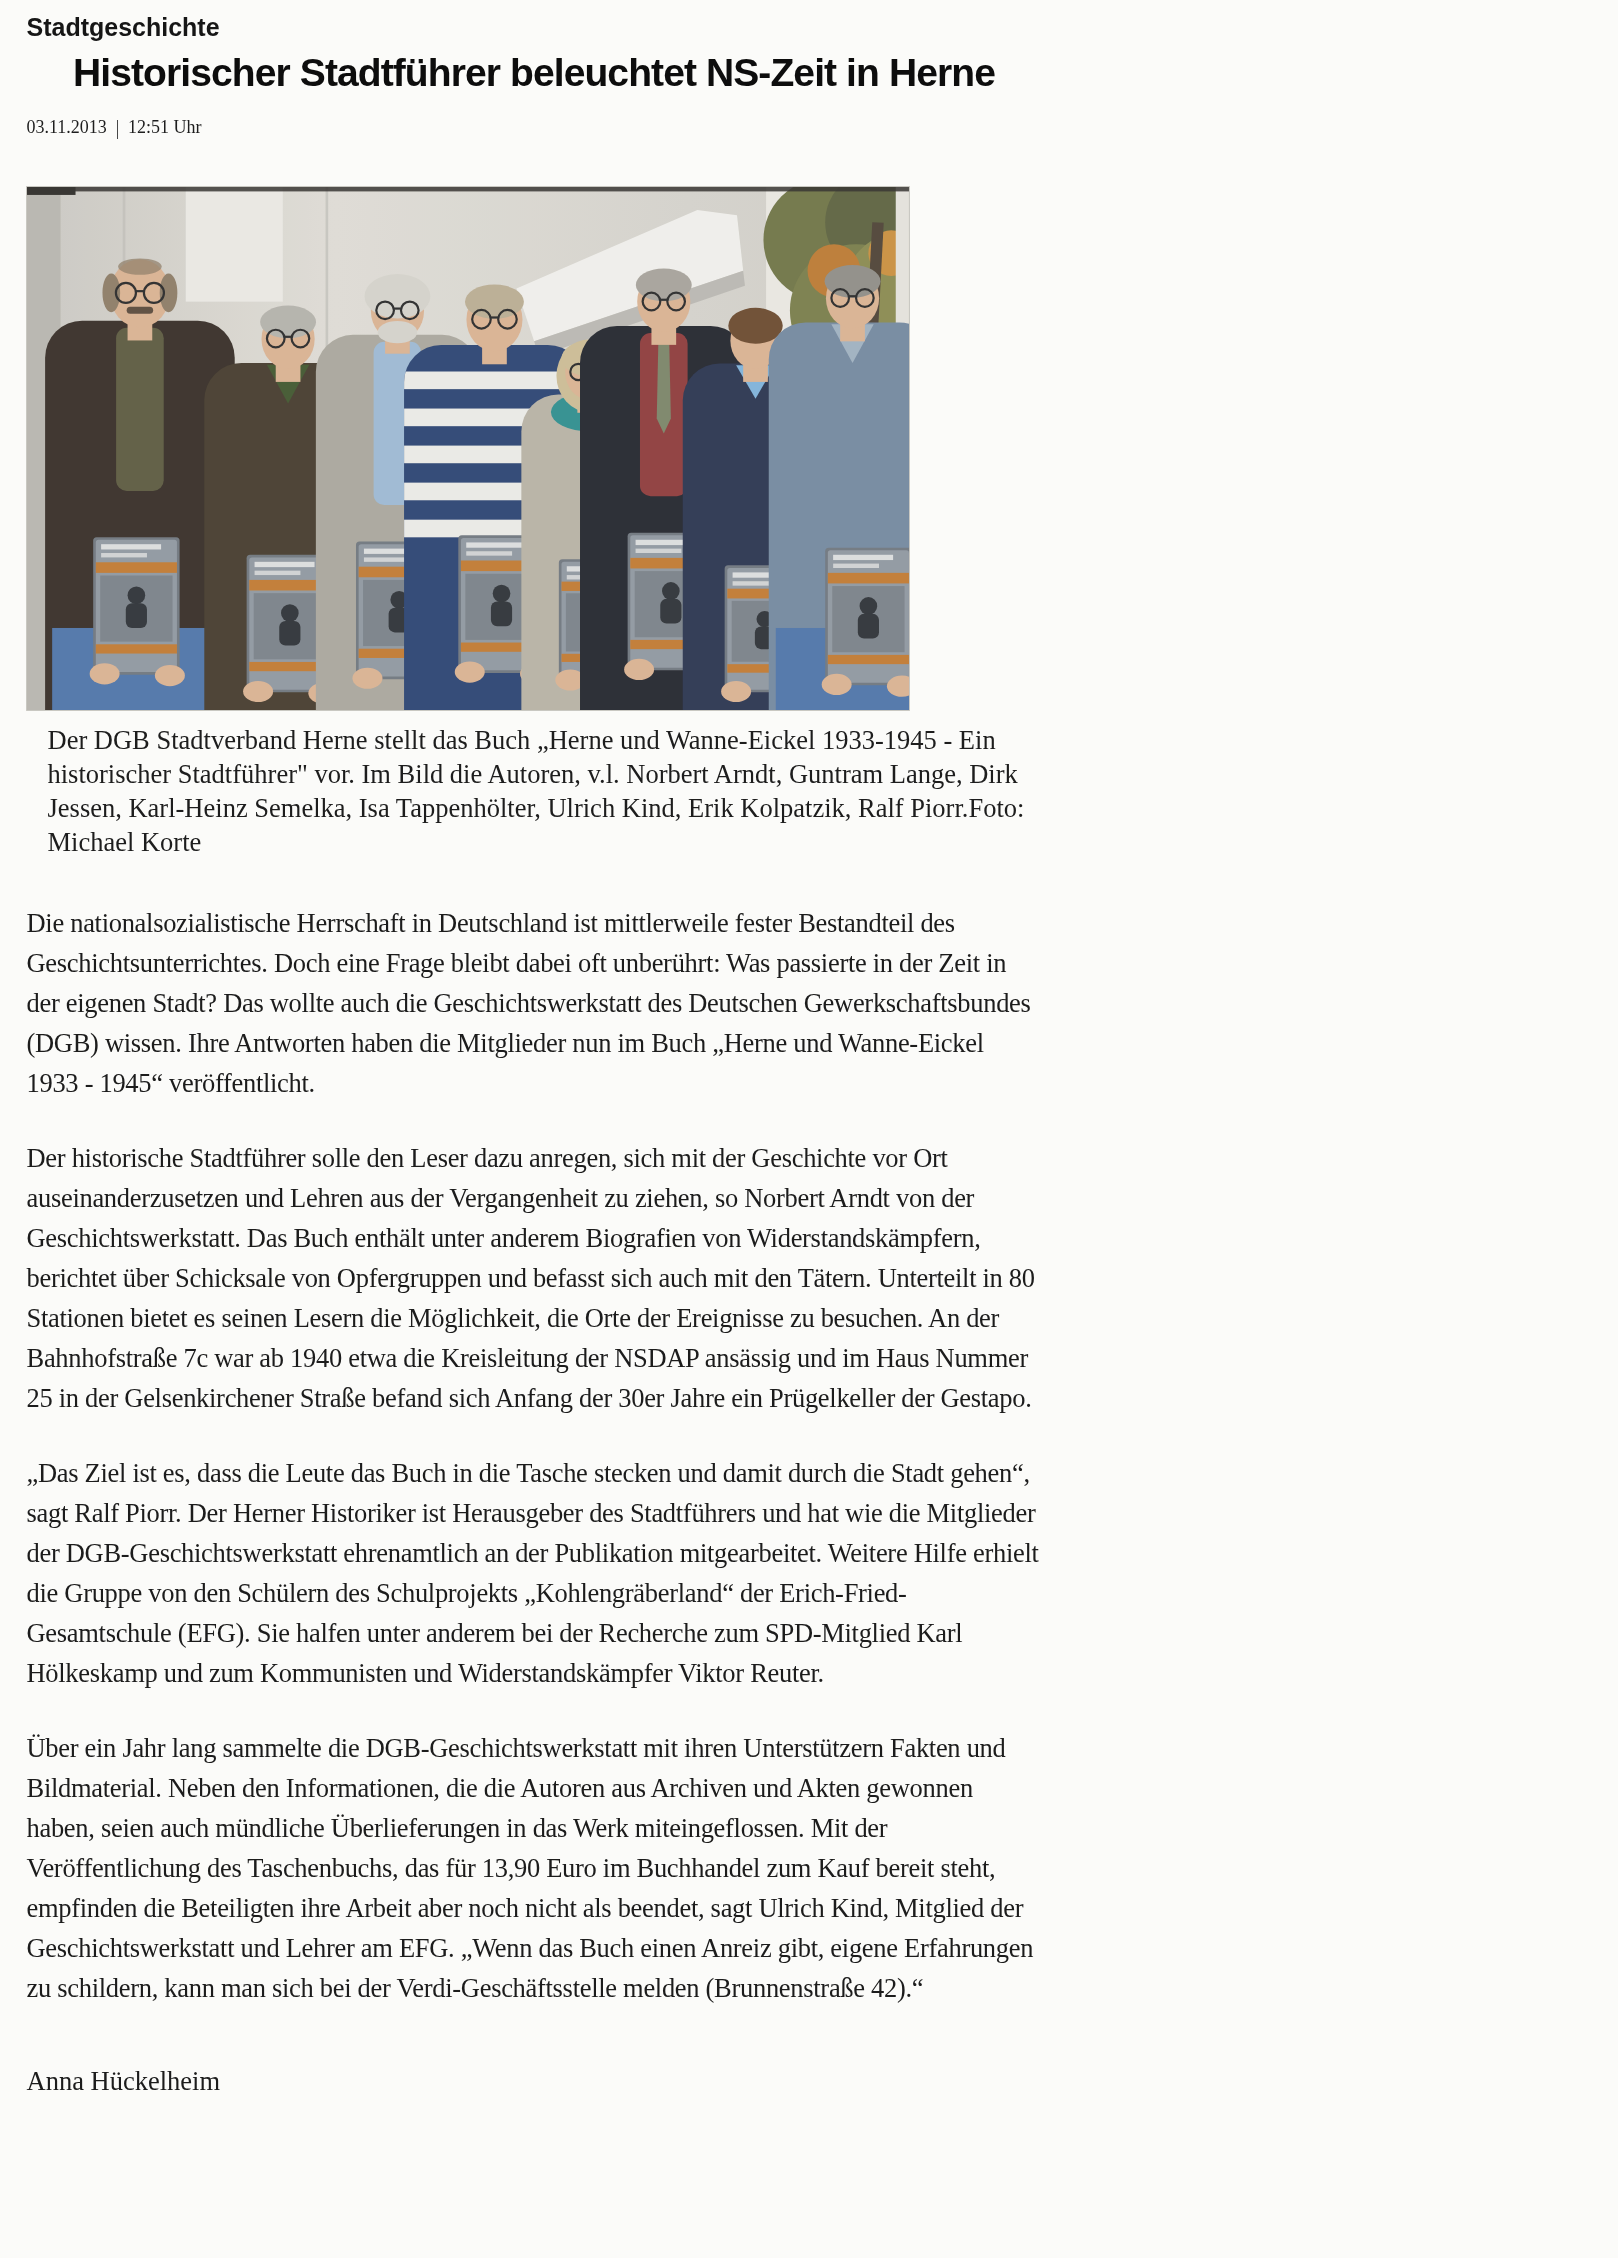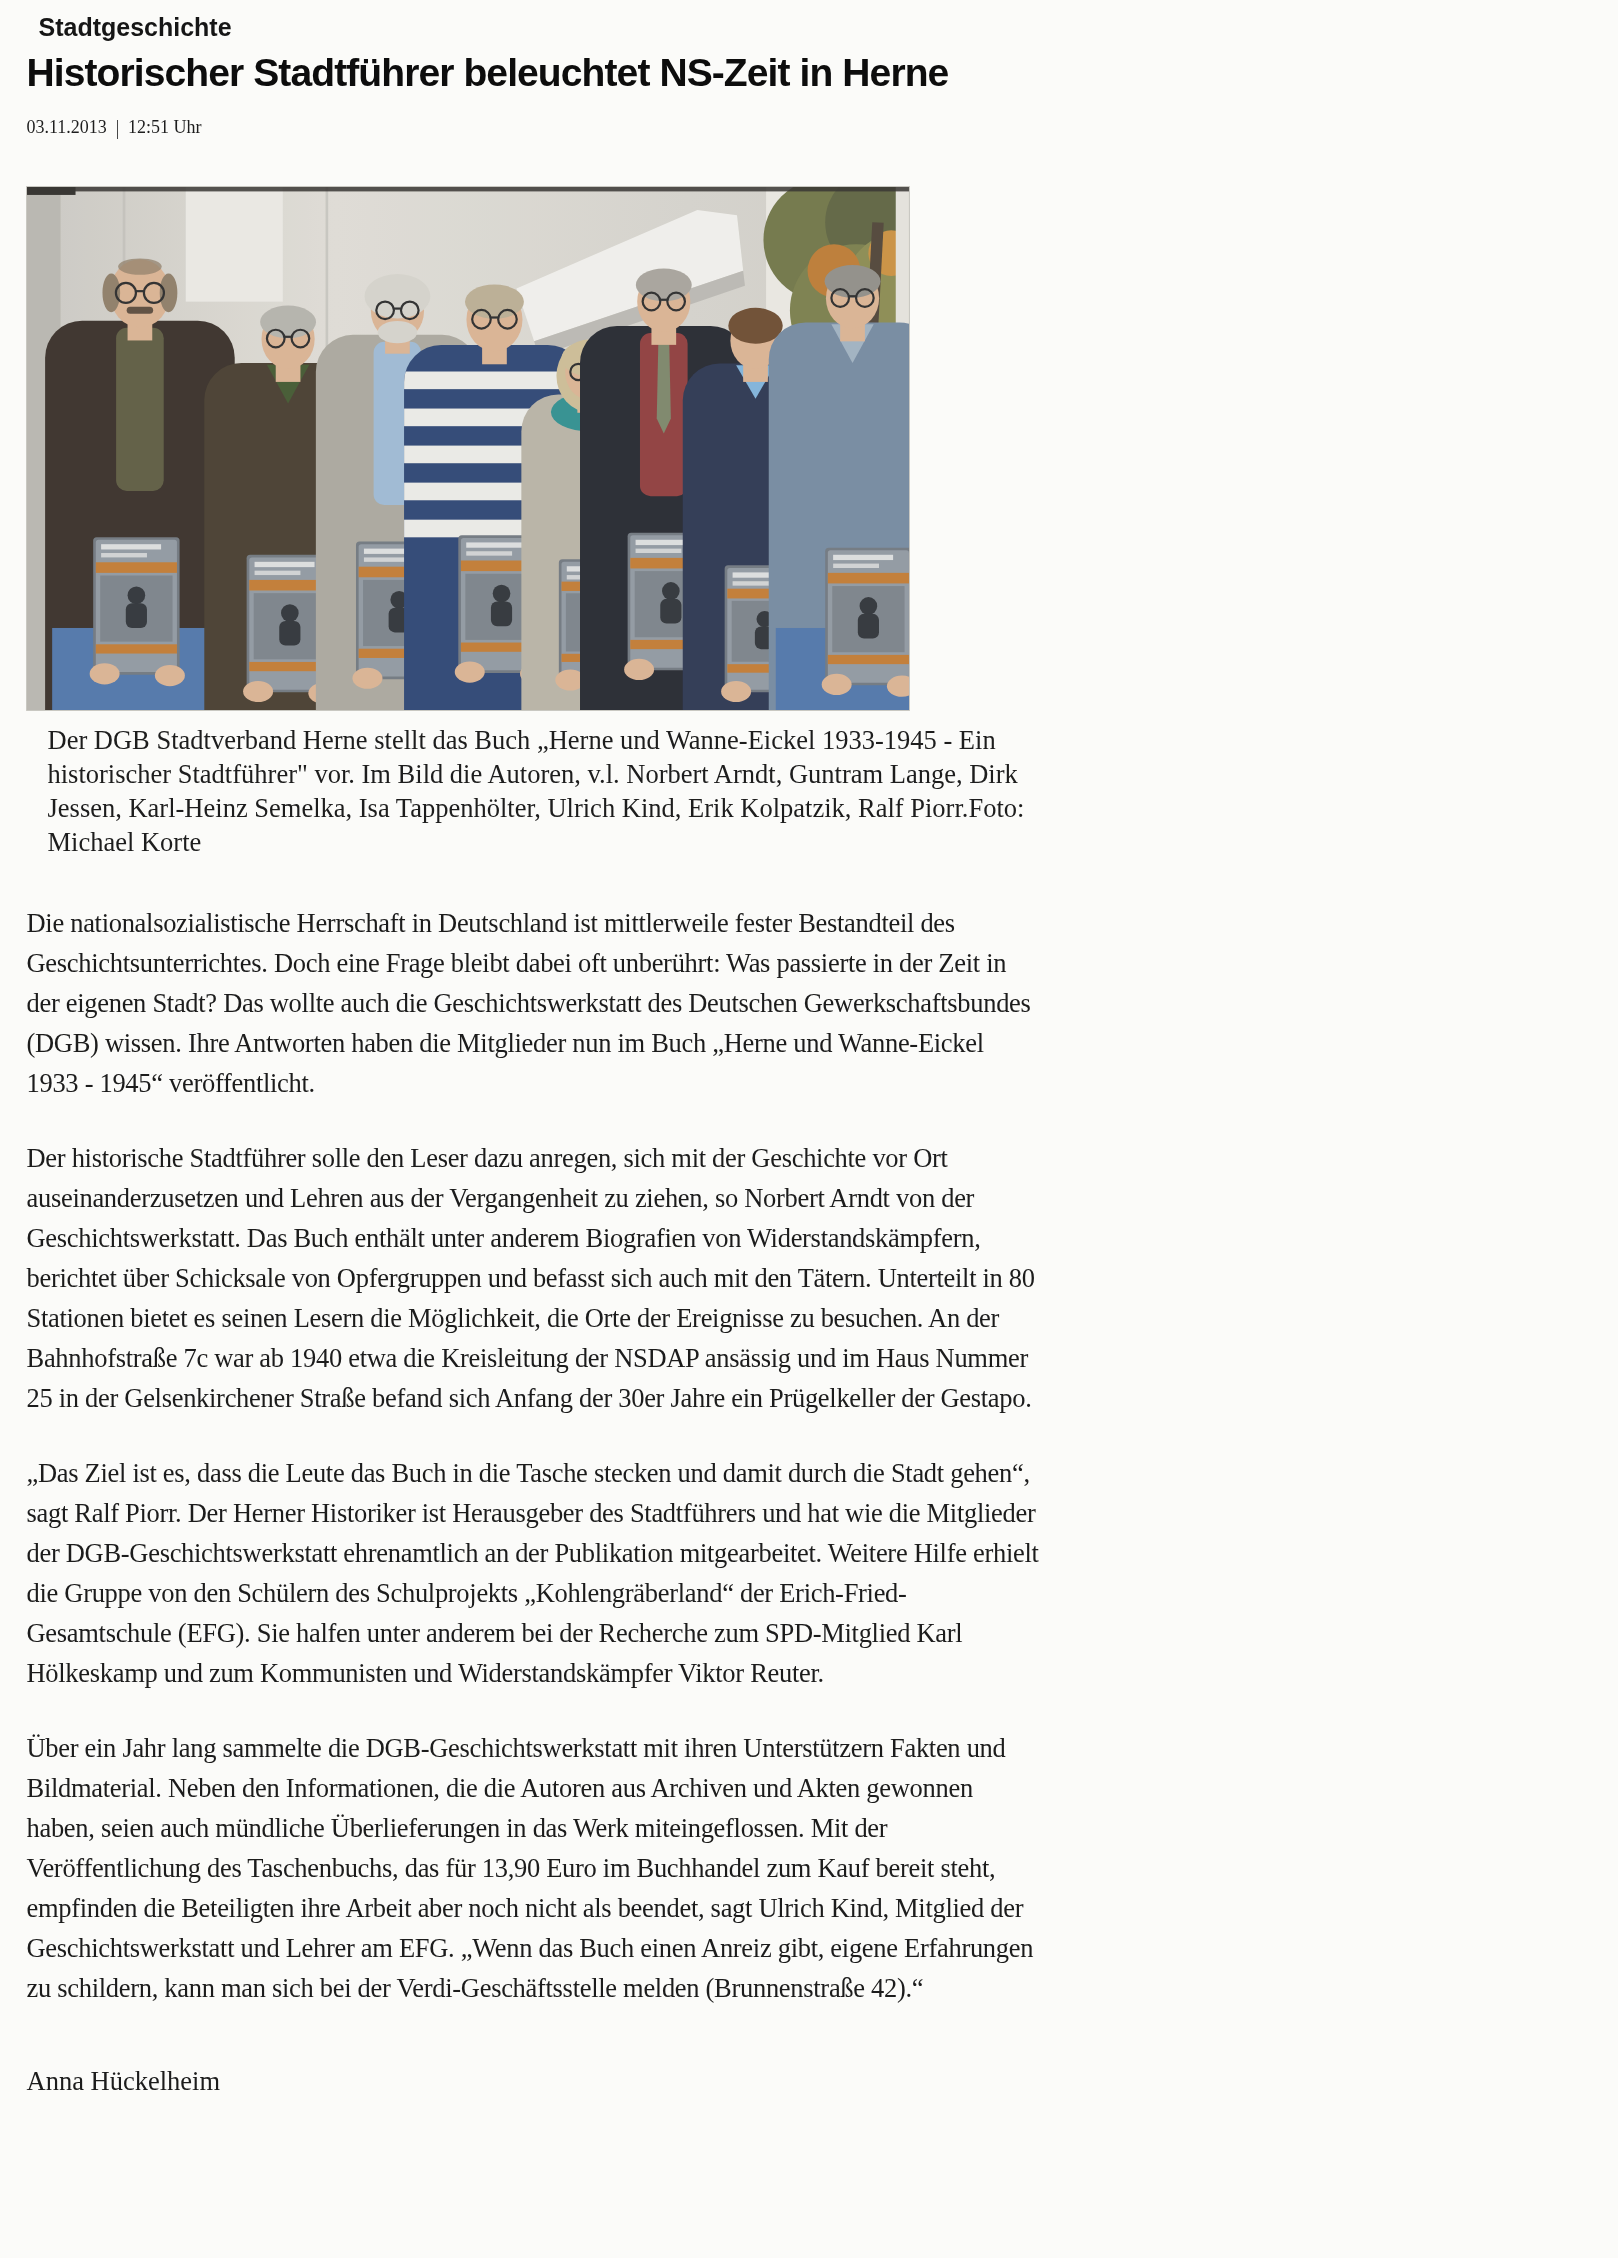--- a/index.html
+++ b/index.html
@@ -18,31 +18,31 @@
     left:26.5px;
     top:12.4px;
     width:1015px;
   }
   .kicker{
     font-family:"Liberation Sans", sans-serif;
     font-size:25px;
     font-weight:700;
     color:#161616;
     line-height:30px;
-    margin-left:12px;
   }
   .headline{
     font-family:"Liberation Sans", sans-serif;
     font-size:39px;
     font-weight:700;
     letter-spacing:-0.9px;
     color:#0d0d0d;
     line-height:44px;
     margin-top:8.8px;
     white-space:nowrap;
+    text-align:center;
   }
   .dateline{
     font-size:18px;
     color:#1e1e1e;
     margin-top:16px;
     line-height:32px;
   }
   .dateline .divider{
     display:inline-block;
     padding:0 8.8px;

